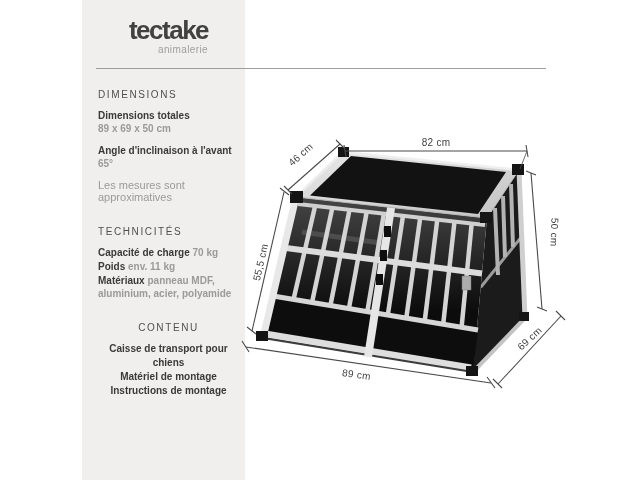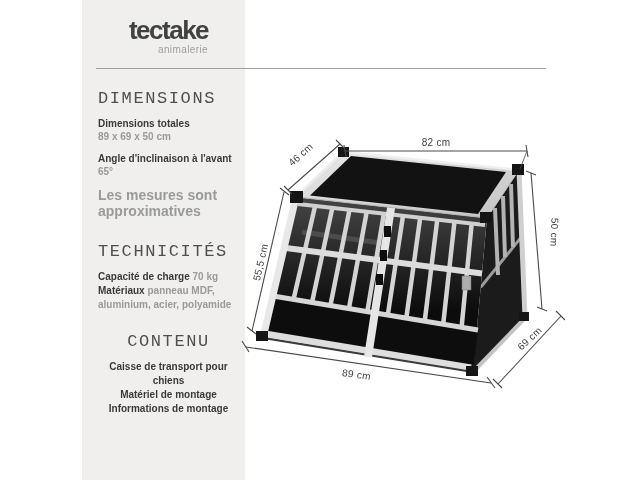--- a/index.html
+++ b/index.html
@@ -23,28 +23,27 @@
   }
   .page-title{
     position:absolute;left:253px;top:17px;margin:0;
     font-size:22px;font-weight:700;color:#2b2b2b;letter-spacing:0.2px;
   }
   .divider{
     position:absolute;left:96px;top:68px;width:450px;height:1px;background:#9e9e9e;
   }
   .sections{margin-top:34px;}
   .sec-heading{
-    font-size:17px;font-weight:400;color:#4f4f4f;letter-spacing:1.6px;
+    font-size:10px;font-weight:400;color:#4f4f4f;letter-spacing:1.6px;
     margin:0 0 9px 0;
-    font-family:Liberation Mono, monospace;
   }
   .dim-item{margin-bottom:9px;}
   .lbl{font-size:10px;font-weight:700;color:#3a3a3a;line-height:1.3;}
   .val{font-size:10px;font-weight:700;color:#9a9a9a;line-height:1.3;}
-  .note{font-size:14px;color:#9a9a9a;margin-top:2px;font-weight:bold;}
+  .note{font-size:11px;color:#9a9a9a;margin-top:2px;}
   .sec-tech{margin-top:23px;}
   .tech-line{font-size:10px;line-height:1.38;}
   .sec-contenu{margin-top:21px;text-align:center;}
   .contenu-line{font-size:10px;font-weight:700;color:#3a3a3a;line-height:1.38;}
   .figure{position:absolute;left:240px;top:120px;width:340px;height:300px;}
   .dim-text{font-size:10px;fill:#3f3f3f;letter-spacing:0.3px;}
 </style>
 </head>
 <body>
 
@@ -67,28 +66,29 @@
         <div class="dim-item">
           <div class="lbl">Angle d'inclinaison à l'avant</div>
           <div class="val">65°</div>
         </div>
         <div class="note">Les mesures sont approximatives</div>
       </div>
 
       <div class="sec-tech">
         <div class="sec-heading">TECHNICITÉS</div>
         <div class="tech-line"><span class="lbl">Capacité de charge</span> <span class="val">70 kg</span></div>
+        <div class="tech-line"><span class="lbl">Poids</span> <span class="val">env. 11 kg</span></div>
         <div class="tech-line"><span class="lbl">Matériaux</span> <span class="val">panneau MDF, aluminium, acier, polyamide</span></div>
       </div>
 
       <div class="sec-contenu">
         <div class="sec-heading">CONTENU</div>
         <div class="contenu-line">Caisse de transport pour chiens</div>
         <div class="contenu-line">Matériel de montage</div>
-        <div class="contenu-line">Informations de montage</div>
+        <div class="contenu-line">Instructions de montage</div>
       </div>
 
     </div>
   </div>
 
   <div class="divider"></div>
 
   <div class="figure">
     <svg width="340" height="300" viewBox="0 0 340 300">
       <defs>

